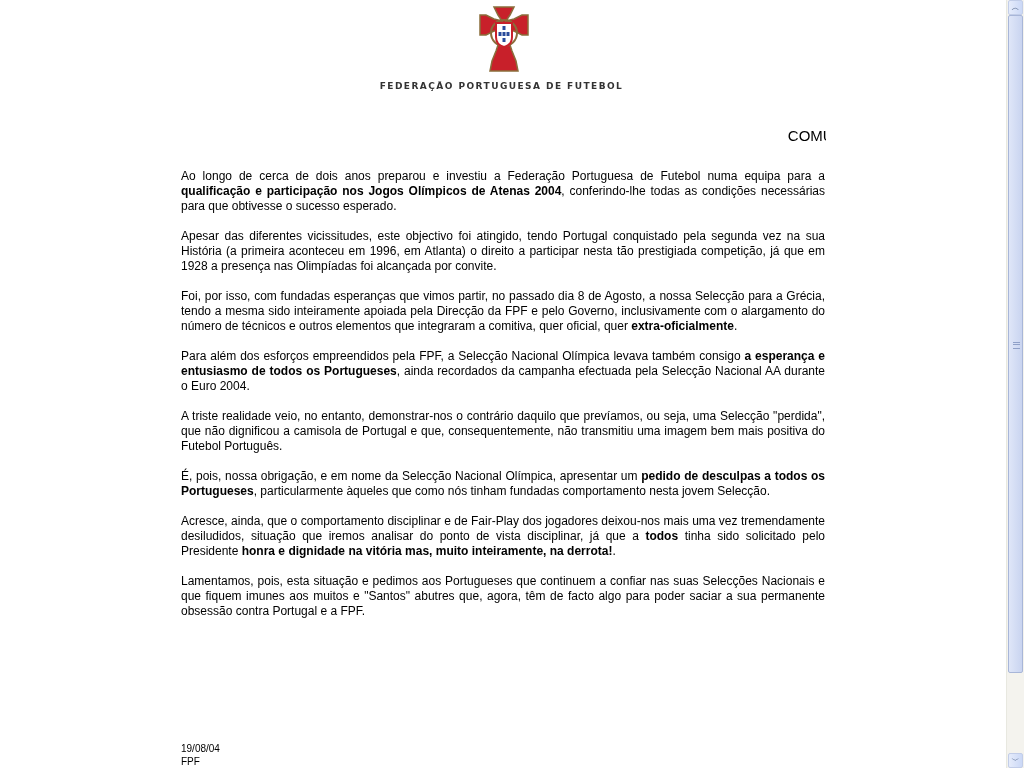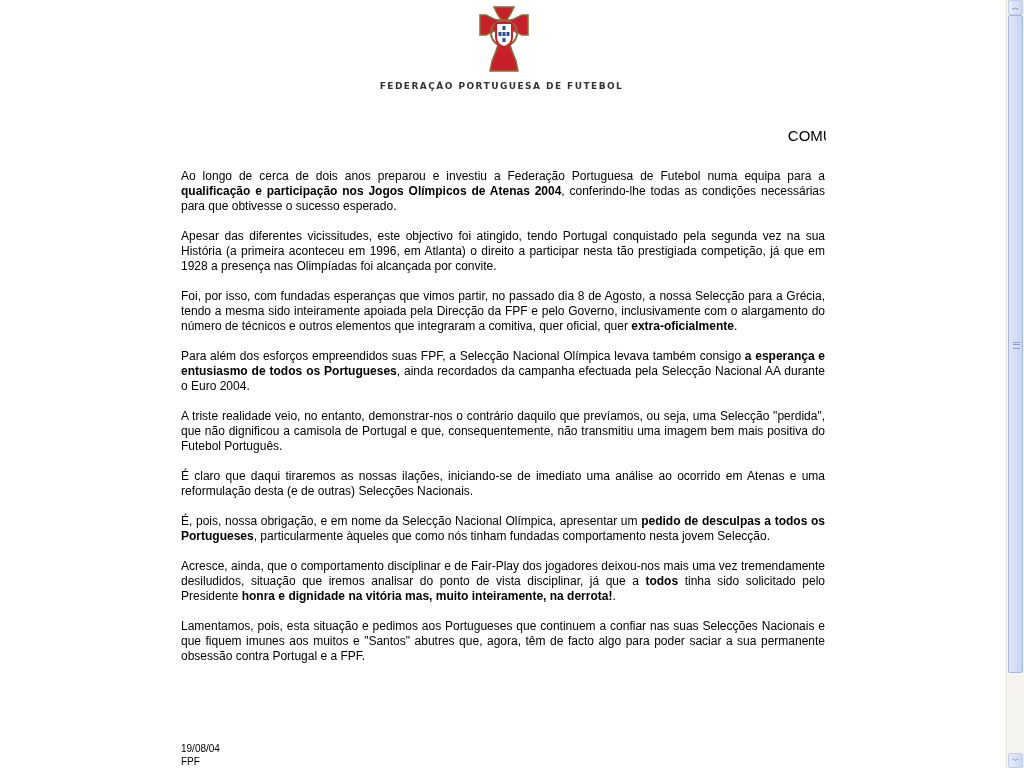--- a/index.html
+++ b/index.html
@@ -62,23 +62,22 @@
     </svg>
   </div>
   <div class="fed-name">FEDERAÇÃO PORTUGUESA DE FUTEBOL</div>
 
   <div class="title">COMUNICADO DA PRESIDÊNCIA</div>
 
   <div class="content" id="content">
       <p><span>Ao longo de cerca de dois anos preparou e investiu a Federação Portuguesa de Futebol numa equipa para a </span><b>qualificação e participação nos Jogos Olímpicos de Atenas 2004</b><span>, conferindo-lhe todas as condições necessárias para que obtivesse o sucesso esperado.</span></p>
       <p><span>Apesar das diferentes vicissitudes, este objectivo foi atingido, tendo Portugal conquistado pela segunda vez na sua História (a primeira aconteceu em 1996, em Atlanta) o direito a participar nesta tão prestigiada competição, já que em 1928 a presença nas Olimpíadas foi alcançada por convite.</span></p>
       <p><span>Foi, por isso, com fundadas esperanças que vimos partir, no passado dia 8 de Agosto, a nossa Selecção para a Grécia, tendo a mesma sido inteiramente apoiada pela Direcção da FPF e pelo Governo, inclusivamente com o alargamento do número de técnicos e outros elementos que integraram a comitiva, quer oficial, quer </span><b>extra-oficialmente</b><span>.</span></p>
-      <p><span>Para além dos esforços empreendidos suas FPF, a Selecção Nacional Olímpica levava também consigo </span><b>a esperança e entusiasmo de todos os Portugueses</b><span>, ainda recordados da campanha efectuada pela Selecção Nacional AA durante o Euro 2004.</span></p>
+      <p><span>Para além dos esforços empreendidos pela FPF, a Selecção Nacional Olímpica levava também consigo </span><b>a esperança e entusiasmo de todos os Portugueses</b><span>, ainda recordados da campanha efectuada pela Selecção Nacional AA durante o Euro 2004.</span></p>
       <p><span>A triste realidade veio, no entanto, demonstrar-nos o contrário daquilo que prevíamos, ou seja, uma Selecção "perdida", que não dignificou a camisola de Portugal e que, consequentemente, não transmitiu uma imagem bem mais positiva do Futebol Português.</span></p>
-      <p><span>É claro que daqui tiraremos as nossas ilações, iniciando-se de imediato uma análise ao ocorrido em Atenas e uma reformulação desta (e de outras) Selecções Nacionais.</span></p>
       <p><span>É, pois, nossa obrigação, e em nome da Selecção Nacional Olímpica, apresentar um </span><b>pedido de desculpas a todos os Portugueses</b><span>, particularmente àqueles que como nós tinham fundadas comportamento nesta jovem Selecção.</span></p>
       <p><span>Acresce, ainda, que o comportamento disciplinar e de Fair-Play dos jogadores deixou-nos mais uma vez tremendamente desiludidos, situação que iremos analisar do ponto de vista disciplinar, já que a </span><b>todos</b><span> tinha sido solicitado pelo Presidente </span><b>honra e dignidade na vitória mas, muito inteiramente, na derrota!</b><span>.</span></p>
       <p><span>Lamentamos, pois, esta situação e pedimos aos Portugueses que continuem a confiar nas suas Selecções Nacionais e que fiquem imunes aos muitos e "Santos" abutres que, agora, têm de facto algo para poder saciar a sua permanente obsessão contra Portugal e a FPF.</span></p>
     </div>
 
   <div class="date">
     <div>19/08/04</div>
     <div>FPF</div>
   </div>
 </div>

